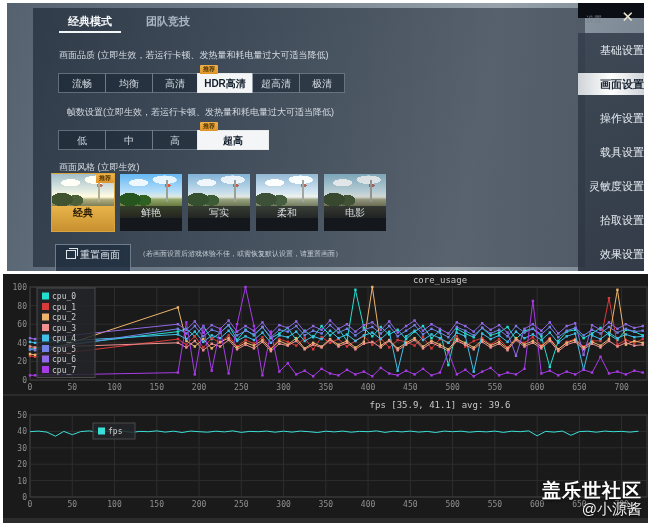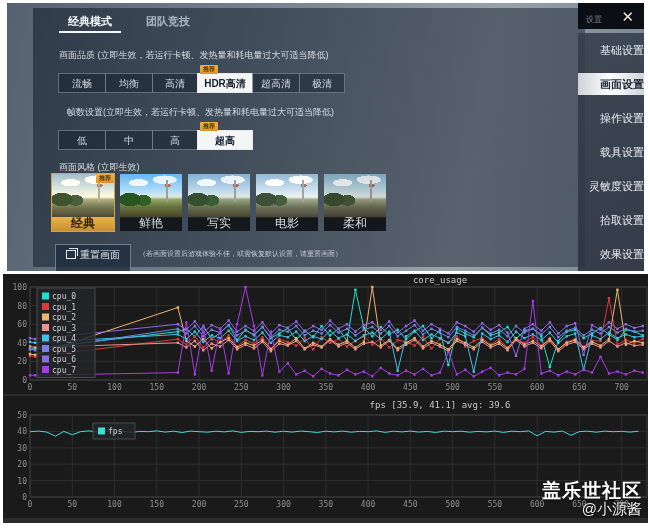--- a/index.html
+++ b/index.html
@@ -41,38 +41,38 @@
       radial-gradient(ellipse 16px 6px at 30% 20%, rgba(255,255,255,.85) 60%, transparent 61%),
       radial-gradient(ellipse 20px 7px at 72% 13%, rgba(255,255,255,.8) 60%, transparent 61%),
       radial-gradient(ellipse 18px 11px at 16% 58%, #33502e 60%, transparent 61%),
       radial-gradient(ellipse 13px 9px at 38% 60%, #3c5c34 60%, transparent 61%),
       linear-gradient(180deg,#7fb2d8 0%,#c2dcec 40%,#e2e8e2 52%,#97a37c 58%,#68724f 74%,#55523c 90%,#3f3f30 100%);}
   .thumb:nth-child(1) .scene{filter:sepia(.35) saturate(1.15) brightness(1.02);}
   .thumb:nth-child(2) .scene{filter:saturate(1.6);}
   .thumb:nth-child(3) .scene{filter:saturate(.95);}
   .thumb:nth-child(4) .scene{filter:saturate(.7) brightness(1.05);}
   .thumb:nth-child(5) .scene{filter:saturate(.75) hue-rotate(-10deg) brightness(.93);}
-  .thumb-label{position:absolute;left:0;right:0;bottom:0;height:14px;line-height:13px;
-       text-align:center;font-size:12px;color:#d8dde2;background:rgba(10,16,24,.55);}
+  .thumb-label{position:absolute;left:0;right:0;bottom:0;height:25px;line-height:13px;
+       text-align:center;font-size:10px;color:#d8dde2;background:rgba(10,16,24,.55);}
   .thumb.sel{outline:1px solid #d9a43c;}
   .thumb.sel .thumb-label{background:linear-gradient(#e8b44a,#c89030);color:#2a1c00;font-weight:bold;}
   .thumb .badge{left:auto;right:0;top:0;}
 
   #reset-btn{position:absolute;left:48px;top:241px;width:76px;height:36px;line-height:20px;
      background:rgba(30,44,62,.75);border:1px solid rgba(170,185,200,.55);color:#dfe6ec;
      font-size:10px;text-align:center;box-sizing:border-box;}
   #reset-btn .ric{display:inline-block;width:8px;height:7px;border:1px solid #dfe6ec;
      position:relative;margin-right:4px;top:1px;}
   #reset-btn .ric:before{content:"";position:absolute;left:2px;top:-3px;width:8px;height:7px;
      border-top:1px solid #dfe6ec;border-right:1px solid #dfe6ec;}
   #reset-note{position:absolute;left:132px;top:246px;font-size:7px;color:#c3cdd6;white-space:nowrap;}
 
   
   #sidebar{position:absolute;right:0;top:0;width:66px;height:268px;}
-  #sb-head{position:absolute;left:0;top:0;width:66px;height:26px;background:#0b0e14;}
+  #sb-head{position:absolute;left:0;top:0;width:66px;height:15px;background:#0b0e14;}
   #sb-head .t{position:absolute;left:8px;top:11px;font-size:8px;color:#7d8694;}
   #sb-close{position:absolute;right:10px;top:5px;font-size:15px;color:#efe8cf;cursor:default;}
   #sb-menu{position:absolute;left:0;top:30px;width:66px;height:238px;
      background:linear-gradient(rgba(52,62,76,.88),rgba(42,50,62,.88));
      display:flex;flex-direction:column;justify-content:space-around;align-items:stretch;}
   .sb-item{height:22px;line-height:22px;text-align:right;font-size:11px;color:#e7ecf1;cursor:default;}
   .sb-item.sel{background:linear-gradient(90deg,#cfd3d8,#ffffff 50%,#cfd3d8);color:#1c2735;font-weight:bold;}
 
   
   #charts{position:absolute;left:3px;top:274px;width:645px;height:249px;background:#2b2b2b;}
@@ -108,21 +108,21 @@
       </div>
       <div class="opt" style="width:48px">超高清</div>
       <div class="opt" style="width:46px">极清</div>
     </div>
 
     <div id="lbl-fps" class="sec-label">帧数设置(立即生效，若运行卡顿、发热量和耗电量过大可适当降低)</div>
     <div id="row-fps" class="btn-row">
       <div class="opt" style="width:48px">低</div>
       <div class="opt" style="width:48px">中</div>
       <div class="opt" style="width:46px">高</div>
-      <div class="opt sel" style="width:56px">
+      <div class="opt sel" style="width:72px">
         <span class="badge">推荐</span>
         <span>超高</span>
       </div>
     </div>
 
     <div id="lbl-style" class="sec-label">画面风格 (立即生效)</div>
     <div id="thumbs">
       <div class="thumb sel">
         <div class="scene"></div>
         <span class="badge">推荐</span>
@@ -131,25 +131,25 @@
       <div class="thumb">
         <div class="scene"></div>
         <div class="thumb-label">鲜艳</div>
       </div>
       <div class="thumb">
         <div class="scene"></div>
         <div class="thumb-label">写实</div>
       </div>
       <div class="thumb">
         <div class="scene"></div>
-        <div class="thumb-label">电影</div>
+        <div class="thumb-label">柔和</div>
       </div>
       <div class="thumb">
         <div class="scene"></div>
-        <div class="thumb-label">柔和</div>
+        <div class="thumb-label">电影</div>
       </div>
     </div>
 
     <div id="reset-btn">
       <span class="ric"></span><span>重置画面</span>
     </div>
     <div id="reset-note">（若画面设置后游戏体验不佳，或需恢复默认设置，请重置画面）</div>
 
     <div id="sidebar">
       <div id="sb-head">

